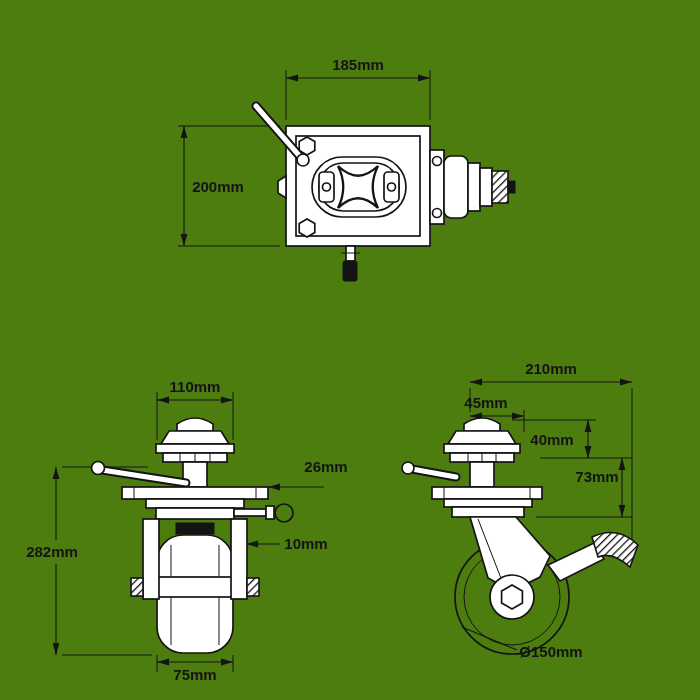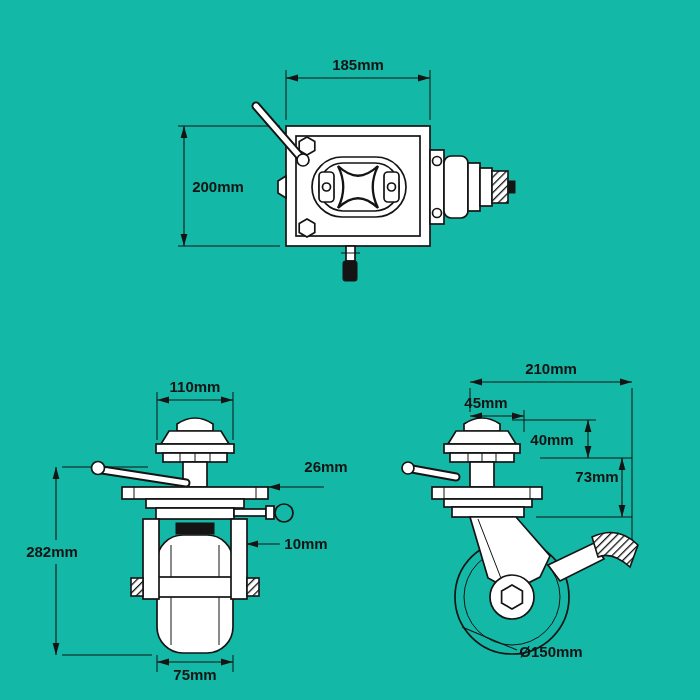--- a/index.html
+++ b/index.html
@@ -1,20 +1,20 @@
 <!DOCTYPE html>
 <html><head>
 <meta charset="utf-8">
 <style>
   html,body{
     margin:0;padding:0;width:700px;height:700px;
     background:#ffffff;
     font-family:"Liberation Sans", sans-serif;
   }
-  .canvas-wrap{width:700px;height:700px;background:#14b8a6;}
+  .canvas-wrap{width:700px;height:700px;background:#4d7c0f;}
   svg{display:block;}
   .dim-text{
     font-family:"Liberation Sans", sans-serif;
     font-weight:bold;font-size:15px;fill:#141414;
   }
   .thin{stroke:#141414;stroke-width:1;fill:none;}
   .dimline{stroke:#141414;stroke-width:1.1;fill:none;}
   .med{stroke:#141414;stroke-width:1.7;fill:none;}
   .medf{stroke:#141414;stroke-width:1.7;fill:#ffffff;}
   .boldf{stroke:#141414;stroke-width:2.3;fill:#ffffff;}

